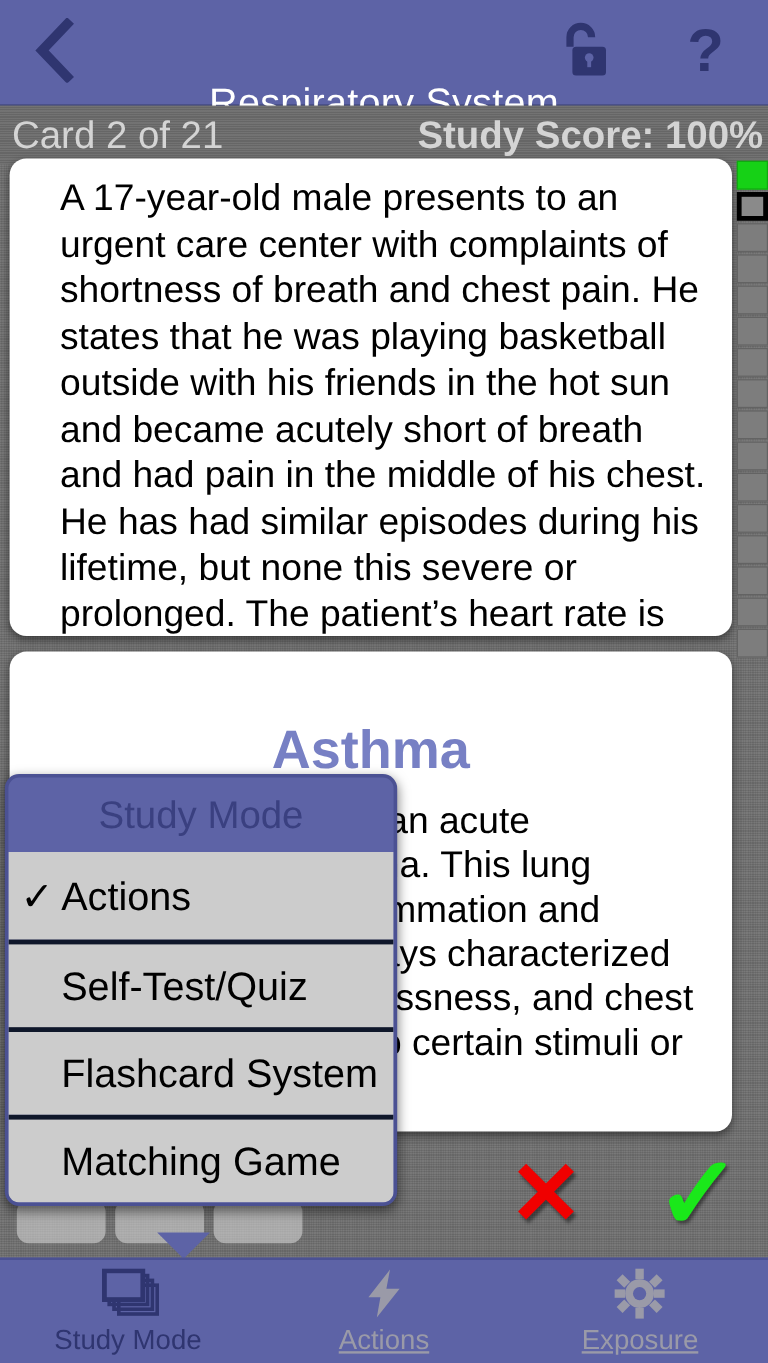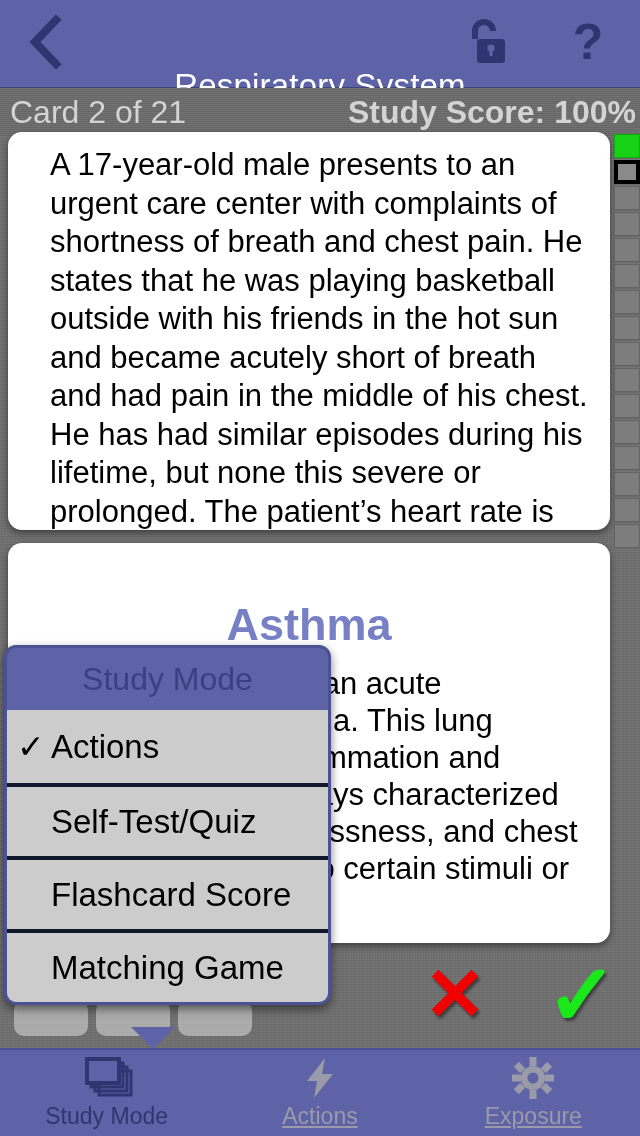--- a/index.html
+++ b/index.html
@@ -297,21 +297,21 @@
       <div class="popup-item">
         <span style="width: 34px; display: inline-block;">✓</span>
         <span>Actions</span>
       </div>
       <div class="popup-item">
         <span style="width: 34px; display: inline-block;"></span>
         <span>Self-Test/Quiz</span>
       </div>
       <div class="popup-item">
         <span style="width: 34px; display: inline-block;"></span>
-        <span>Flashcard Score</span>
+        <span>Flashcard System</span>
       </div>
       <div class="popup-item">
         <span style="width: 34px; display: inline-block;"></span>
         <span>Matching Game</span>
       </div>
     </div>
 </div>
 <div class="popup-arrow"></div>
 
 <div class="tabbar">

